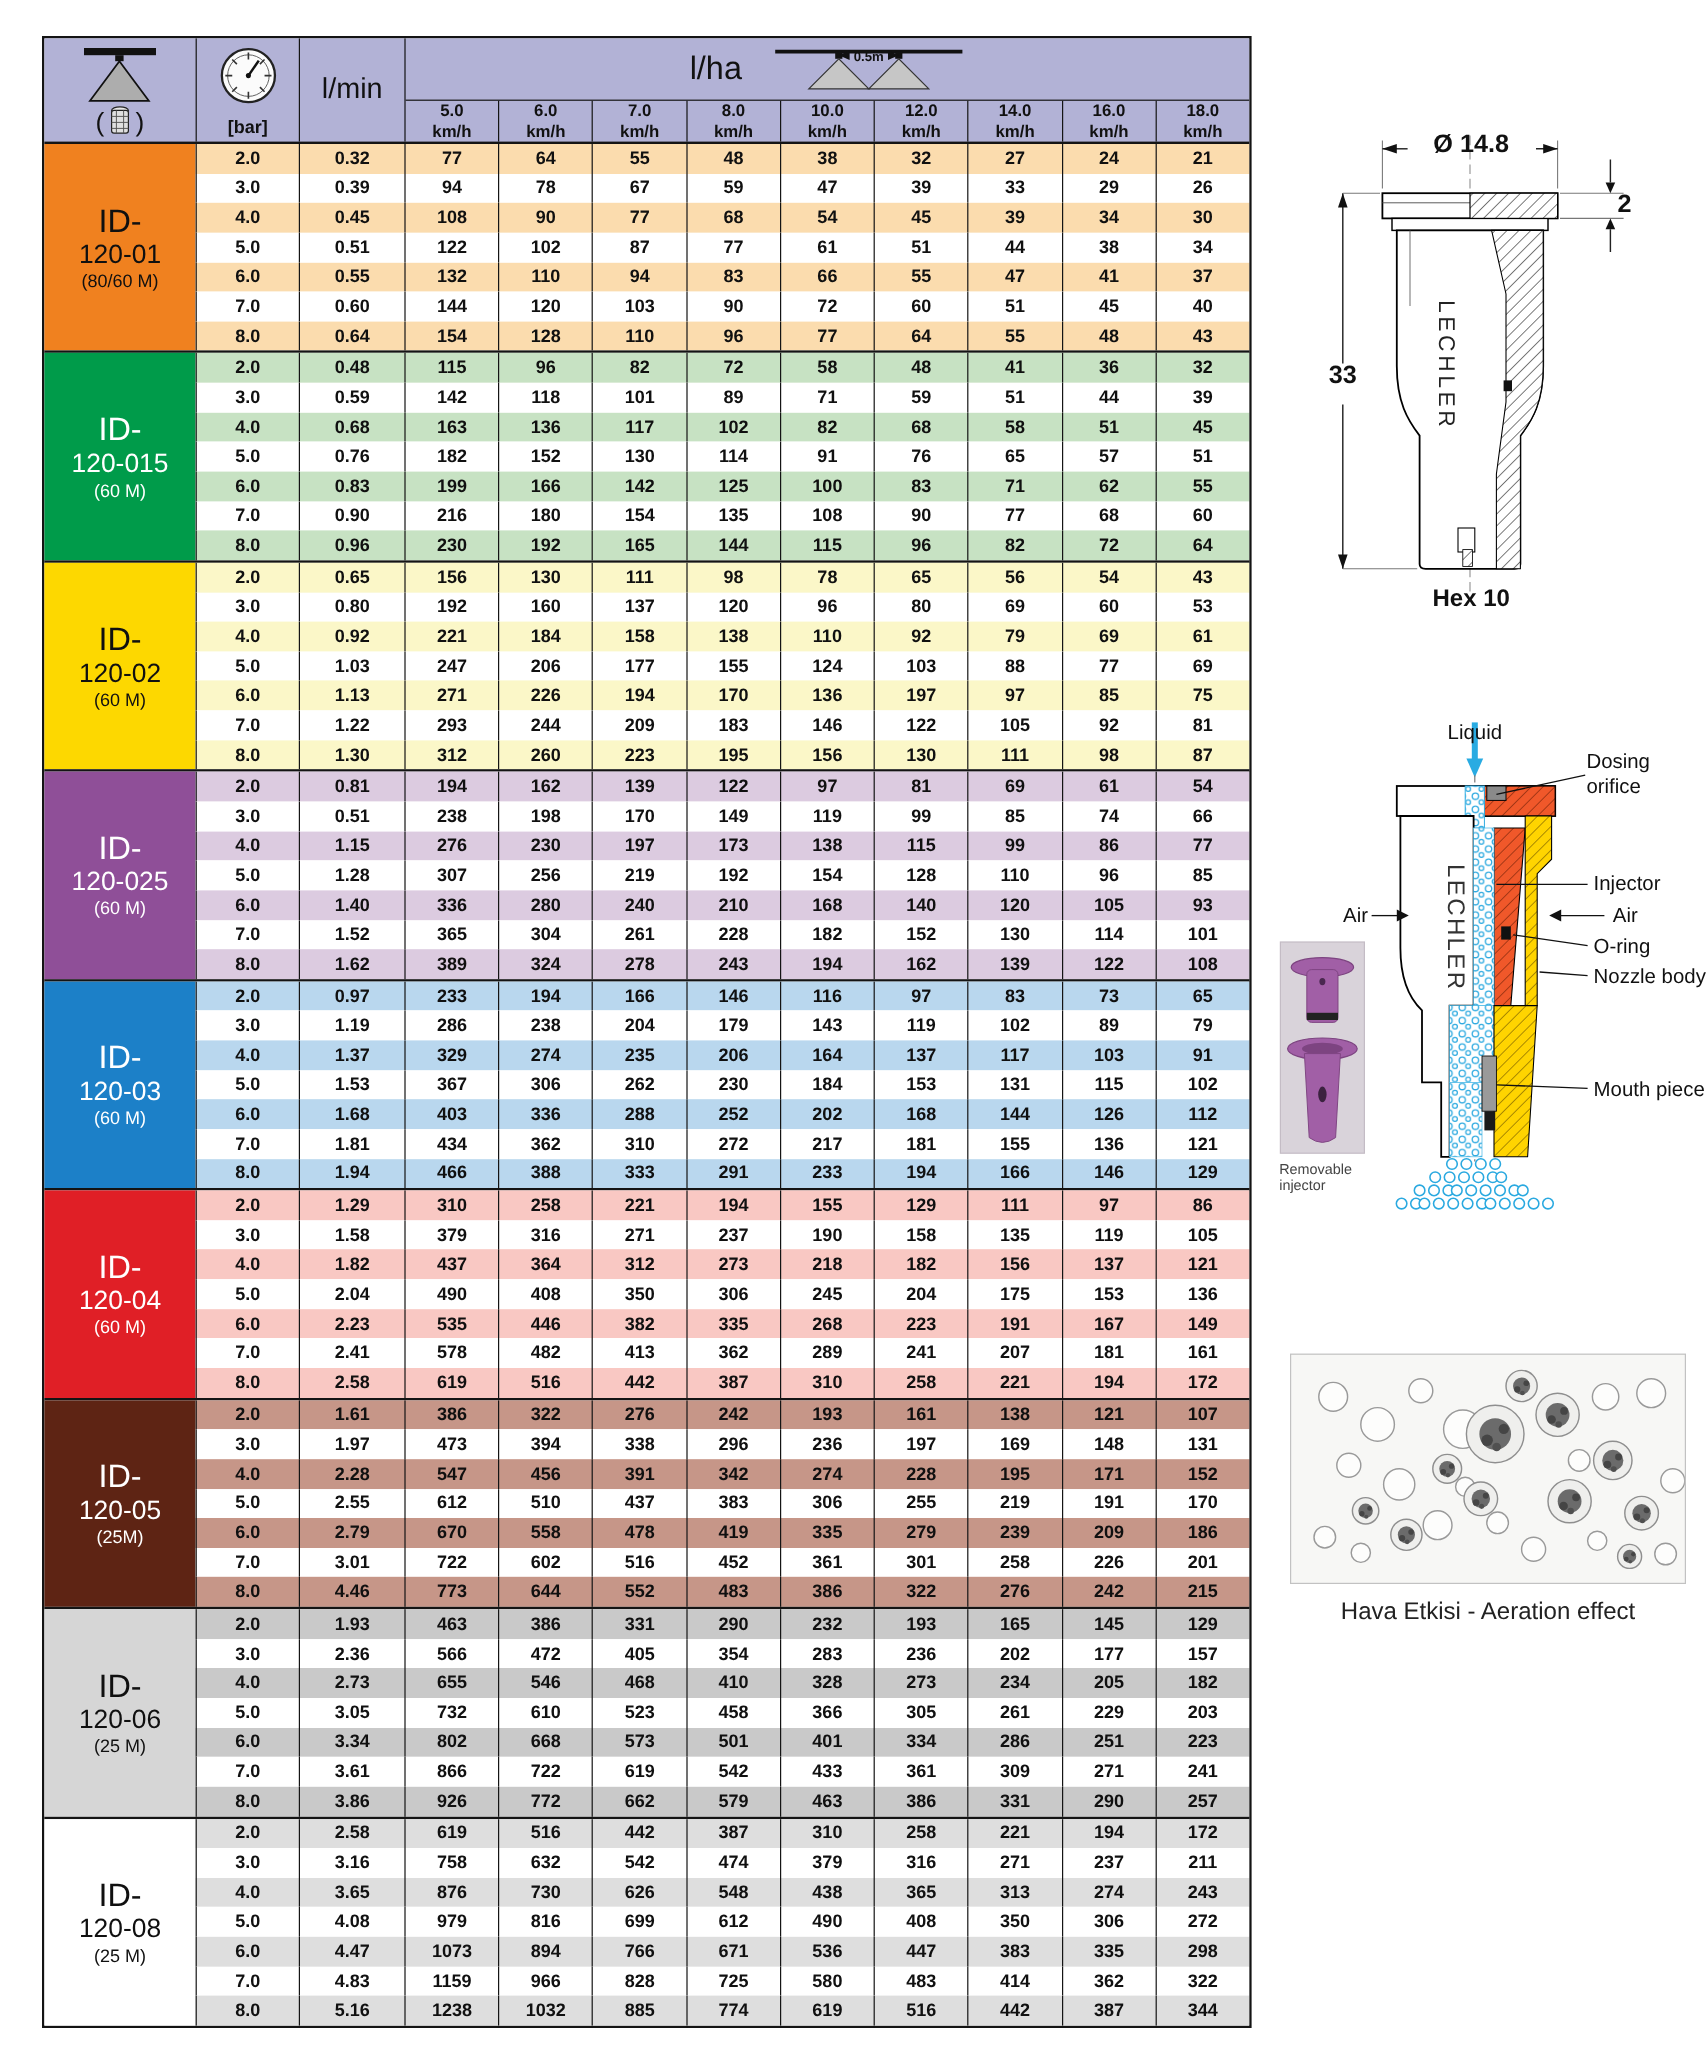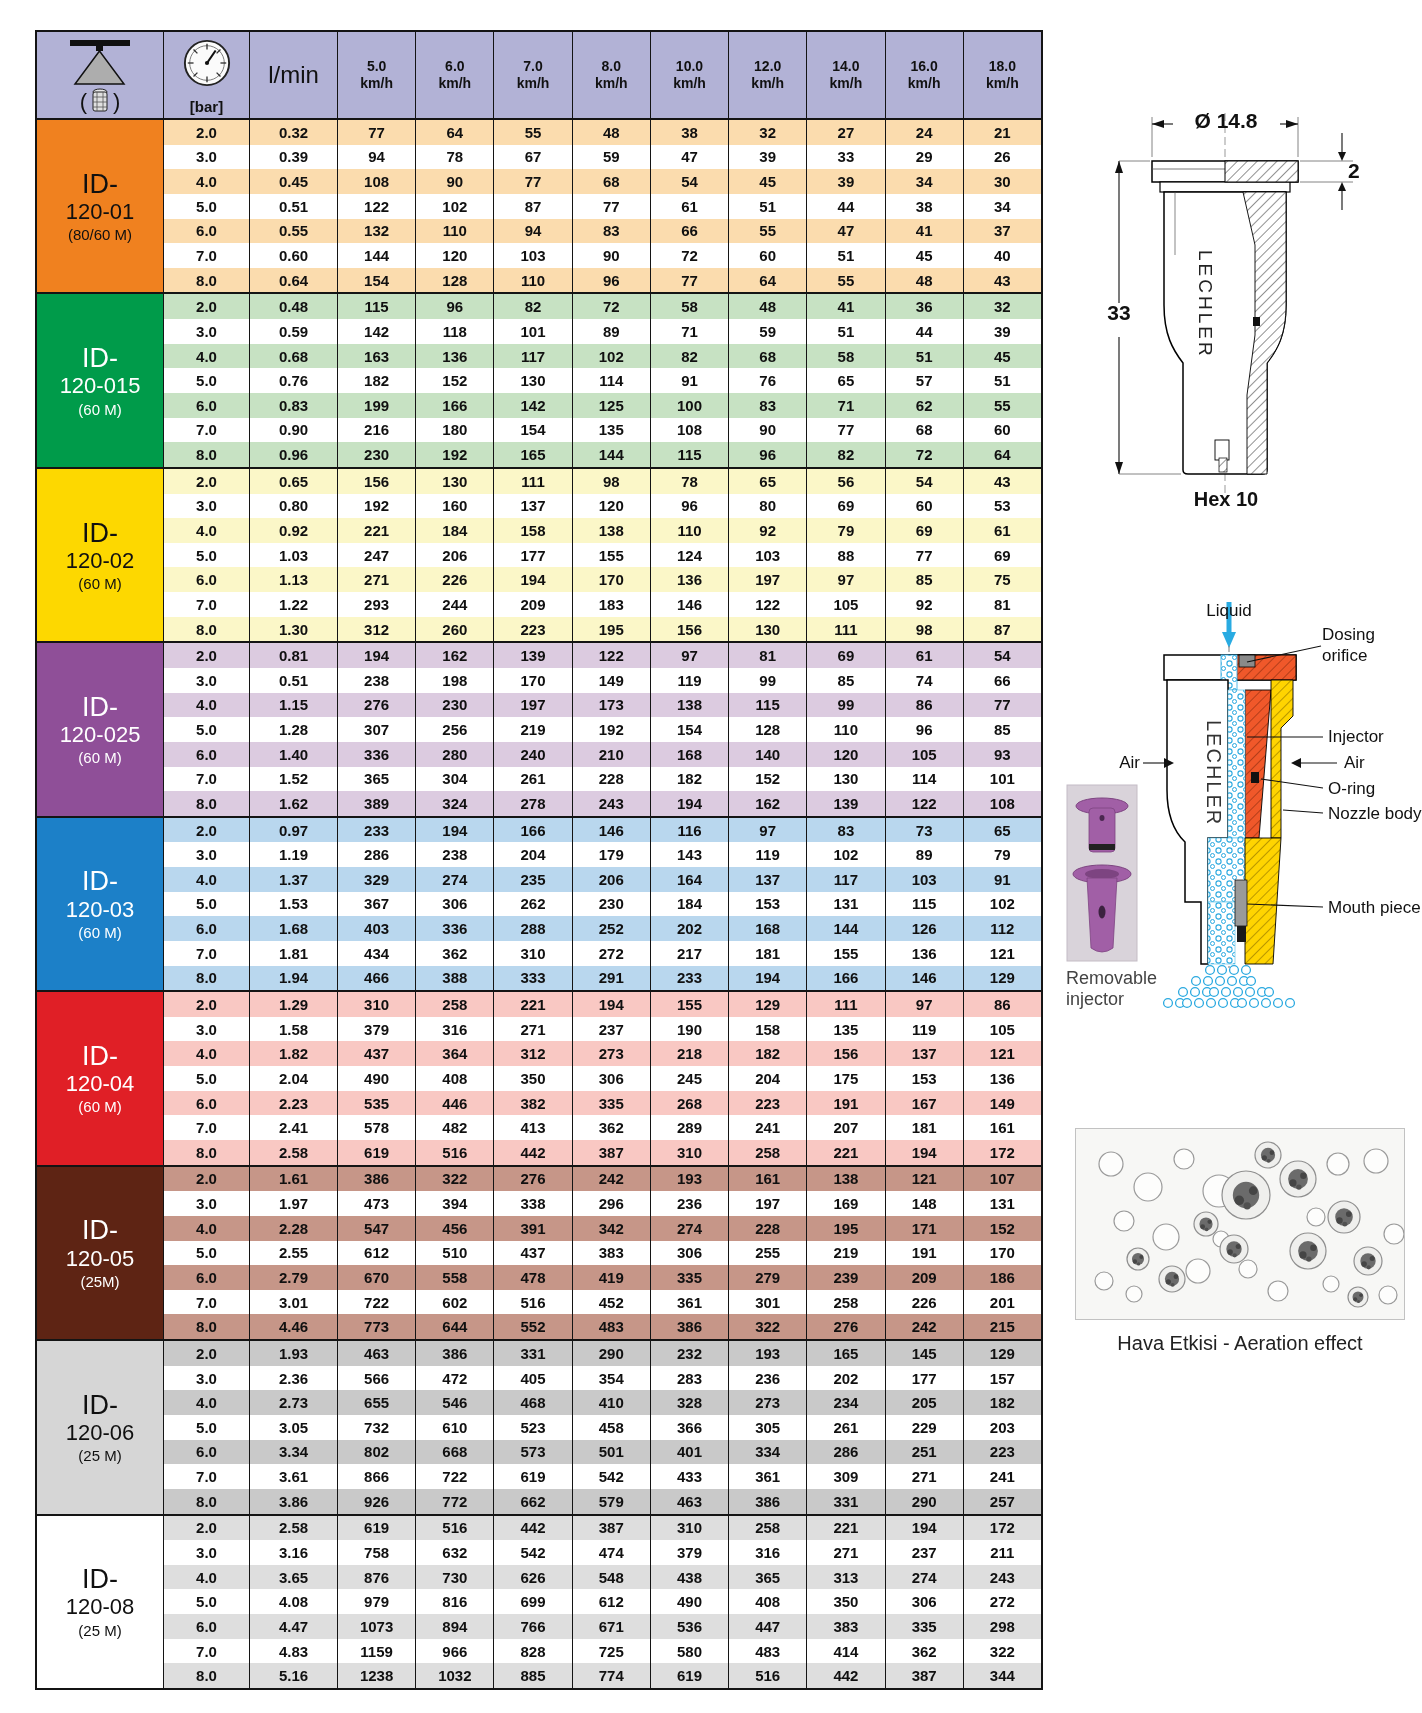--- a/index.html
+++ b/index.html
@@ -40,21 +40,21 @@
   
   .tech-drawing { position:absolute; left:1095px; top:95px; }
   .cutaway { position:absolute; left:995px; top:550px; }
   .aeration { position:absolute; left:1075px; top:1128px; width:330px; height:192px; border:1px solid #c2c2c2; background:#f7f7f5; }
   .aeration-caption { position:absolute; left:1040px; top:1332px; width:400px; text-align:center; font-size:20px; color:#222; }
 
   .lab { position:absolute; font-size:17px; color:#111; line-height:1.25; }
   .lab-dim { font-weight:700; font-size:21px; }
   .lab-center { text-align:center; }
   .lab-right { text-align:right; }
-  .lab-small { font-size:18px; color:#444; line-height:1.15; }
+  .lab-small { font-size:12px; color:#444; line-height:1.15; }
 </style>
 </head>
 <body>
 
 <div class="page">
 
   <div class="nozzle-table">
     <div class="thead">
       <div class="h-nozzle">
         <svg width="96" height="50" viewBox="0 0 96 50">
@@ -86,20 +86,33 @@
             <line x1="40" y1="12" x2="36" y2="16"></line>
               <line x1="16" y1="36" x2="12" y2="40"></line>
           </g>
           <line x1="26" y1="26" x2="35" y2="13" stroke="#111" stroke-width="2.2"></line>
           <circle cx="26" cy="26" r="2.2" fill="#111"></circle>
         </svg>
         <span class="bar-unit">[bar]</span>
       </div>
       <div class="h-lmin">l/min</div>
       <div class="h-lha">
+        <div class="h-lha-top">
+          <span class="lha-label">l/ha</span>
+          <svg width="160" height="40" viewBox="0 0 160 40">
+            <line x1="2" y1="5" x2="158" y2="5" stroke="#111" stroke-width="3"></line>
+            <rect x="52" y="5" width="6" height="6" fill="#111"></rect>
+            <rect x="102" y="5" width="6" height="6" fill="#111"></rect>
+            <polygon points="55,11 30,36 80,36" fill="#c6c6c6" stroke="#333"></polygon>
+            <polygon points="105,11 80,36 130,36" fill="#c6c6c6" stroke="#333"></polygon>
+            <polygon points="55,8 64,4 64,12" fill="#111"></polygon>
+            <polygon points="105,8 96,4 96,12" fill="#111"></polygon>
+            <text x="80" y="13" text-anchor="middle" font-size="11" font-weight="bold" fill="#111" font-family="Liberation Sans, sans-serif">0.5m</text>
+          </svg>
+        </div>
         <div class="h-speeds">
             <div class="h-speed">
               <div>5.0</div>
               <div>km/h</div>
             </div>
             <div class="h-speed">
               <div>6.0</div>
               <div>km/h</div>
             </div>
             <div class="h-speed">

